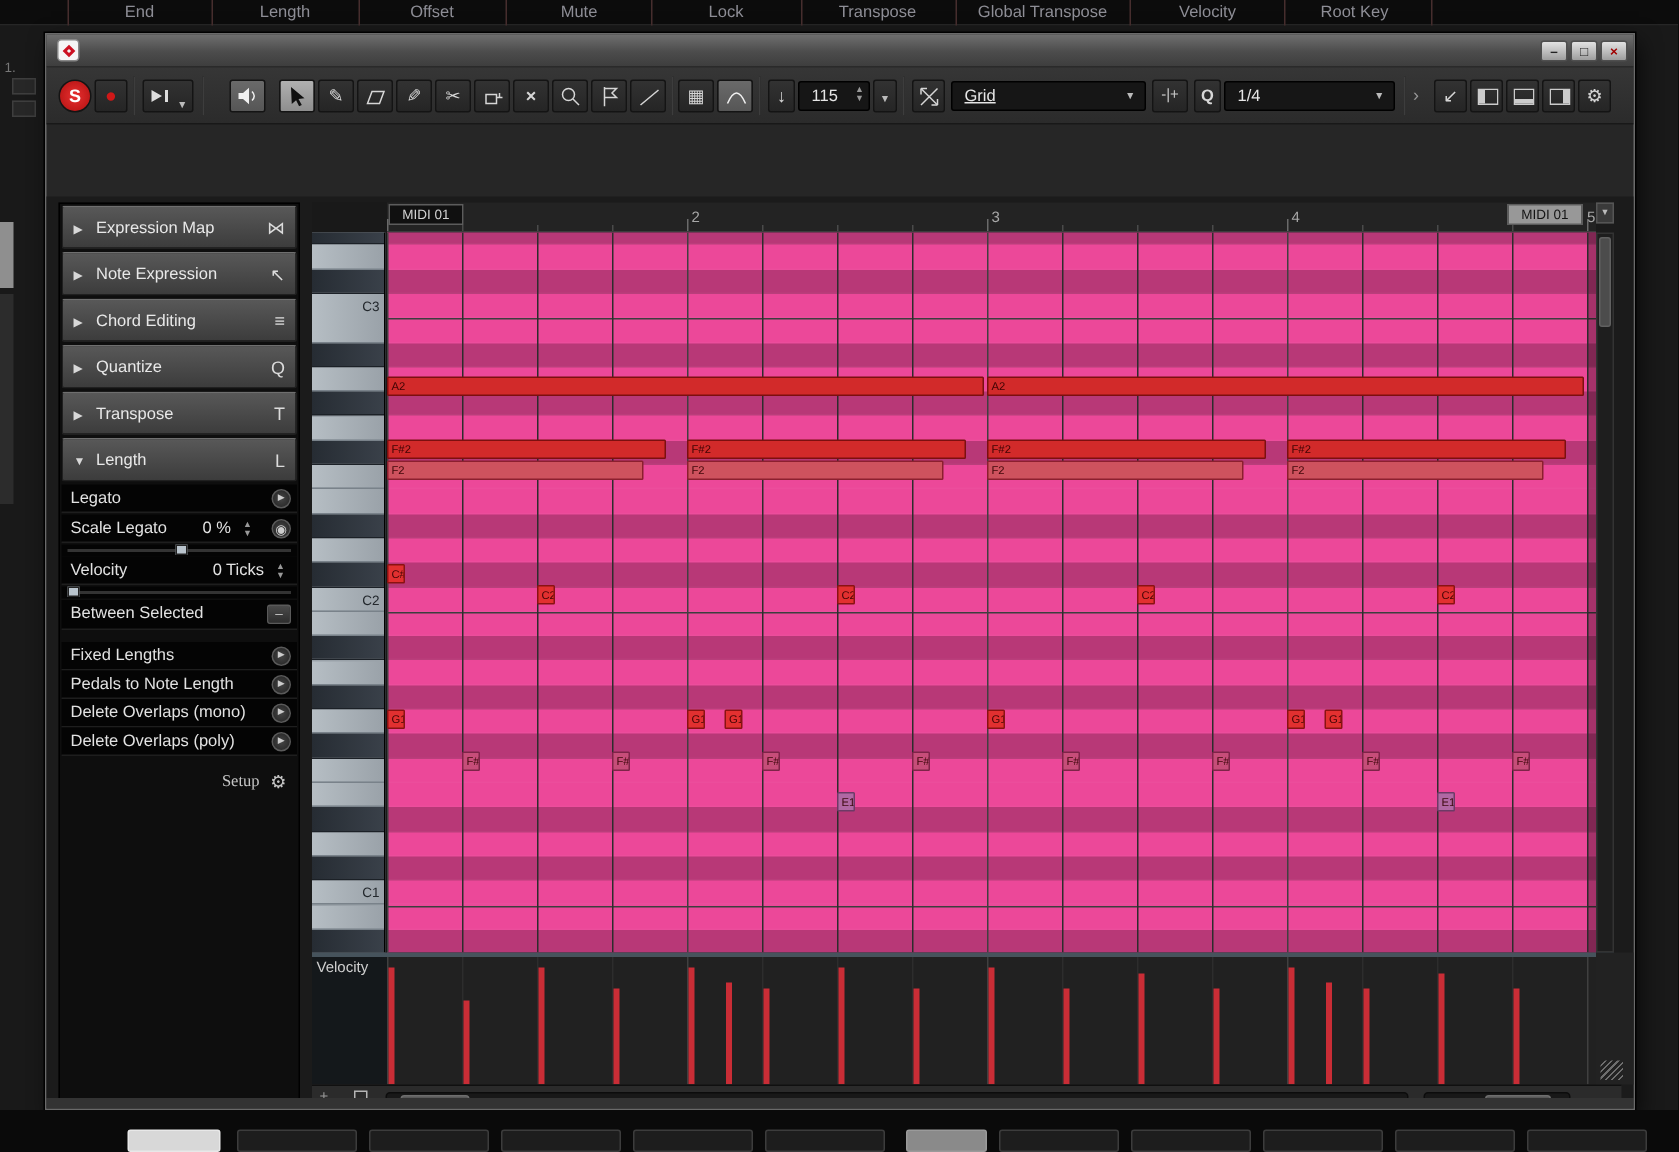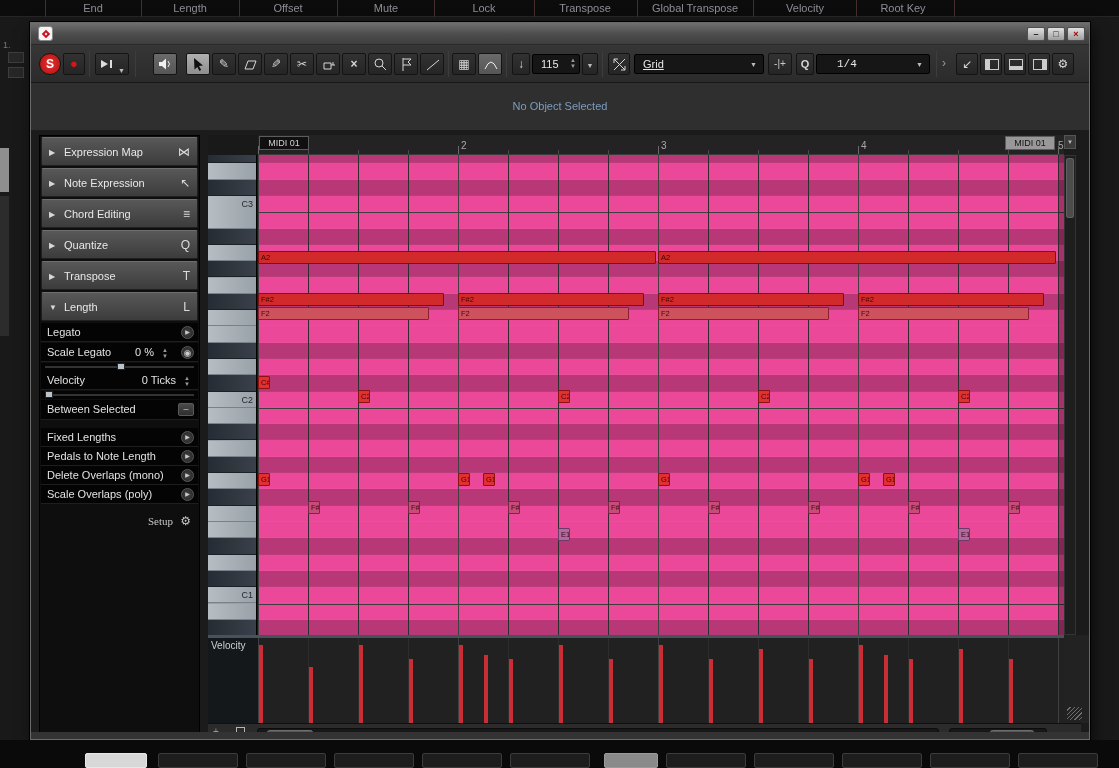--- a/index.html
+++ b/index.html
@@ -230,21 +230,21 @@
             <path d="M1 1 l4 0 M1 1 l0 4 M12 12 l-4 0 M12 12 l0 -4" stroke="#d6d6d6"></path>
           </svg>
       </div>
       <div class="tfield" style="left:603px;width:130px;">
         <span style="position:absolute;left:8px;top:3px;text-decoration:underline;">Grid</span>
         <span class="caret" style="position:absolute;right:6px;top:6px">▼</span>
       </div>
       <div class="tbtn" style="left:737px;width:24px;font-size:10px;color:#c8c8c8;">-|+</div>
       <div class="tbtn" style="left:765px;width:18px;font-weight:bold;font-size:11px;">Q</div>
       <div class="tfield" style="left:785px;width:114px;">
-        <span style="position:absolute;left:20px;top:3px;font-family:Liberation Mono, monospace;">1/4</span>
+        <span style="position:absolute;left:8px;top:3px;">1/4</span>
         <span class="caret" style="position:absolute;right:6px;top:6px">▼</span>
       </div>
       <div class="tsep" style="left:905px"></div>
       <span style="position:absolute;left:911px;top:11px;color:#999;font-size:12px;">›</span>
       <div class="tbtn" style="left:925px;width:22px;">↙</div>
       <div class="tbtn" style="left:949px;width:22px;">
         <svg width="14" height="11" style="position:absolute;left:4px;top:5px">
             <rect x="0.5" y="0.5" width="13" height="10" stroke="#ccc" fill="none"></rect>
             <rect x="1" y="1" width="4" height="9" fill="#ccc"></rect>
           </svg>
@@ -257,23 +257,20 @@
       </div>
       <div class="tbtn" style="left:997px;width:22px;">
         <svg width="14" height="11" style="position:absolute;left:4px;top:5px">
             <rect x="0.5" y="0.5" width="13" height="10" stroke="#ccc" fill="none"></rect>
             <rect x="9" y="1" width="4" height="9" fill="#ccc"></rect>
           </svg>
       </div>
       <div class="tbtn" style="left:1021px;width:22px;">⚙</div>
     </div>
 
-    <div class="sline">
-      <span>No Object Selected</span>
-    </div>
 
     <div class="content">
 
       <div class="insp">
         <div class="ihdr" style="top:1px">
           <span class="itri">▶</span>
           <span class="ilbl">Expression Map</span>
           <span class="iicon">⋈</span>
         </div>
         <div class="ihdr" style="top:32px">
@@ -341,21 +338,21 @@
         </div>
         <div class="irow" style="top:311px">
           <span class="rl">Pedals to Note Length</span>
           <span class="circbtn">▶</span>
         </div>
         <div class="irow" style="top:330px">
           <span class="rl">Delete Overlaps (mono)</span>
           <span class="circbtn">▶</span>
         </div>
         <div class="irow" style="top:349px">
-          <span class="rl">Scale Overlaps (poly)</span>
+          <span class="rl">Delete Overlaps (poly)</span>
           <span class="circbtn">▶</span>
         </div>
         <div class="setuprow" style="top:376px">
           <span>Setup</span>
           <b>⚙</b>
         </div>
       </div>
 
       <div class="corner"></div>
       <div class="ruler" id="ruler">

